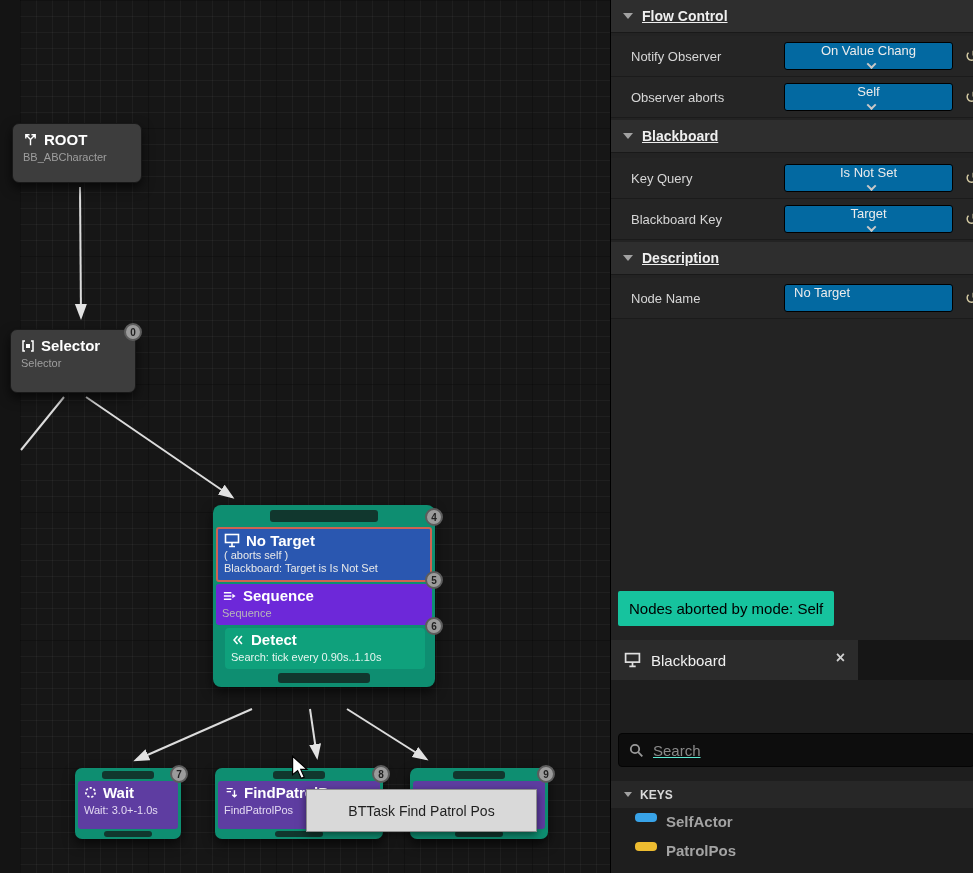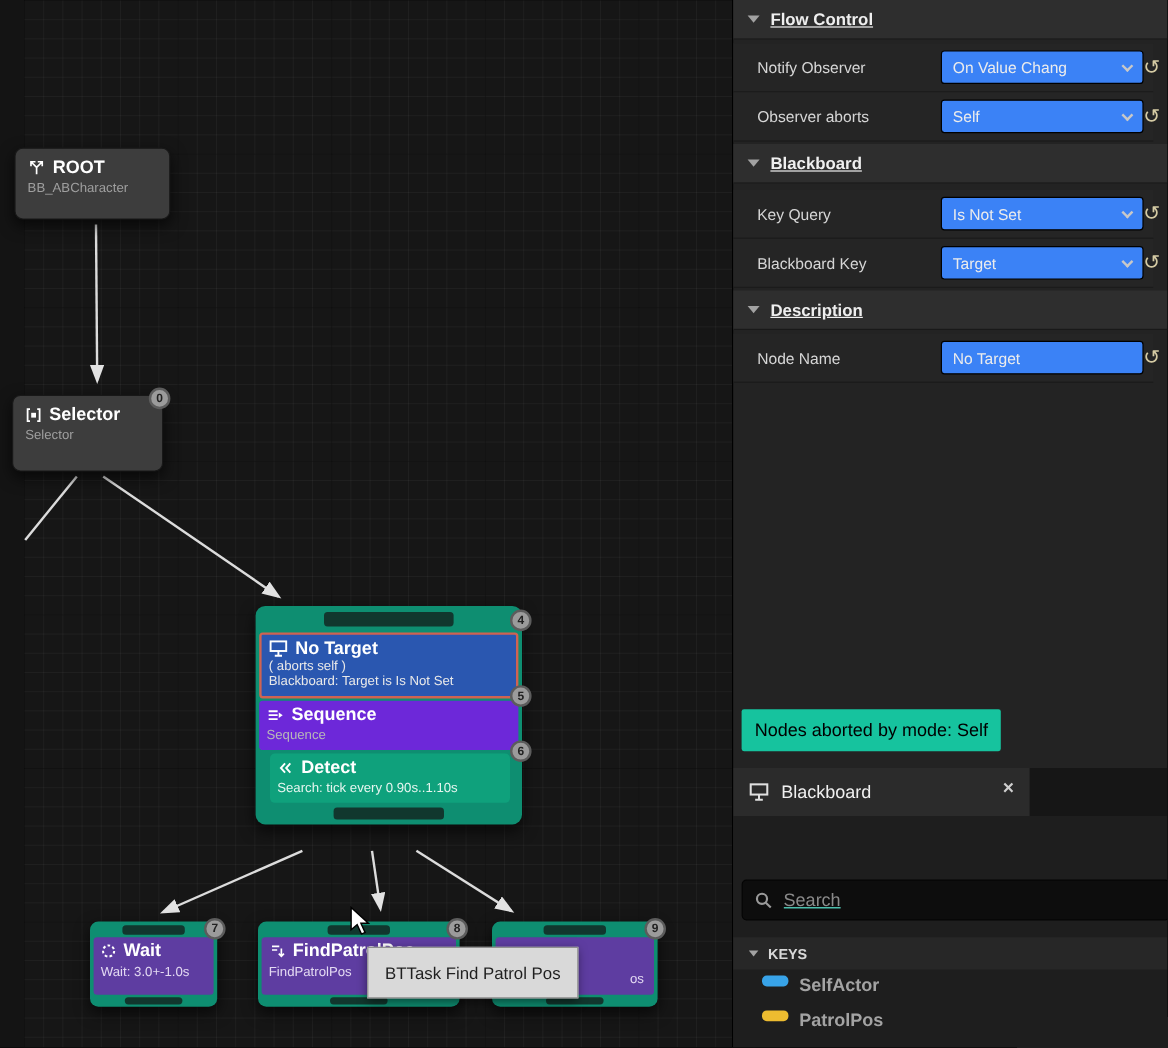--- a/index.html
+++ b/index.html
@@ -54,46 +54,46 @@
   .task .conn-bar.bottom { height:10px; }
   .task .conn-bar.bottom .notch { top:2px; height:6px; width:48px; }
   .task-body { position:relative; margin:0 3px; background:#5e3da1; border-radius:3px; padding:3px 6px 4px 6px; min-height:48px; }
   .task-body .node-sub { color:#e3d9f2; }
   #wait-node { left:55px; top:768px; width:106px; }
   #findpatrol-node { left:195px; top:768px; width:168px; }
   #third-node { left:390px; top:768px; width:138px; }
   .frag { position:absolute; left:112px; top:29px; font-size:11px; color:#e3d9f2; }
 
   .tooltip {
-    position:absolute; left:286px; top:789px; width:176px; height:43px; z-index:10;
+    position:absolute; left:286px; top:789px; width:231px; height:43px; z-index:10;
     background:#d9d9d9; border:1px solid #8f8f8f; color:#1f1f1f; font-size:14px;
     display:flex; align-items:center; justify-content:center; box-shadow:0 3px 8px rgba(0,0,0,.5);
   }
   .cursor { position:absolute; left:270px; top:755px; z-index:11; }
 
   .nicon { flex:0 0 auto; display:block; }
 
   
   .details { position:absolute; left:610px; top:0; width:363px; height:873px; background:#232323; border-left:1px solid #000; overflow:hidden; }
   .dhead {
     position:absolute; left:0; right:0; height:33px; background:#2e2e2e; border-bottom:1px solid #191919;
     display:flex; align-items:center; gap:9px; padding-left:12px;
     color:#efefef; font-weight:bold; font-size:14px; cursor:pointer;text-decoration:underline;
   }
   .tri { width:0; height:0; border-left:5px solid transparent; border-right:5px solid transparent; border-top:6px solid #a2a2a2; }
   .tri.sm { border-left-width:4px; border-right-width:4px; border-top-width:5px; }
   #h-flow { top:0; } #h-bb { top:120px; } #h-desc { top:242px; }
 
-  .prow { position:absolute; left:0; right:12px; height:41px; background:#252525; border-bottom:1px solid #1b1b1b; }
+  .prow { position:absolute; left:0; right:0; height:41px; background:#252525; border-bottom:1px solid #1b1b1b; }
   #r-notify { top:36px; } #r-aborts { top:77px;text-align:right; } #r-keyq { top:158px; } #r-bbkey { top:199px; } #r-nodename { top:278px; }
   .plabel { position:absolute; left:20px; top:0; height:100%; display:flex; align-items:center; color:#d6d6d6; font-size:13px; white-space:nowrap; }
   .pwidget {
     position:absolute; left:173px; top:6px; width:169px; height:28px;
-    background:#3b82f6; border:1px solid #000; border-radius:3px;
-    display:flex; align-items:center; color:#ececec; font-size:13px; padding:0 9px; overflow:hidden; white-space:nowrap;
+    background:#0369a1; border:1px solid #000; border-radius:3px;
+    display:flex; align-items:center; color:#ececec; font-size:13px; padding:0 9px; overflow:hidden; white-space:nowrap;flex-direction:column;
   }
   .dropdown { justify-content:space-between; cursor:pointer; }
   .chev { flex:0 0 auto; width:7px; height:7px; border-right:2px solid #c8c8c8; border-bottom:2px solid #c8c8c8; transform:rotate(45deg) translate(-1px,-1px); margin-left:6px; }
   .preset { position:absolute; right:-6px; top:50%; transform:translateY(-50%); color:#d5cba4; font-size:17px; cursor:pointer; line-height:1; }
   .ptext { border:none; outline:none; background:transparent; color:#ececec; font-size:13px; width:100%; font-family:"Liberation Sans",sans-serif; }
 
   .notice {
     position:absolute; left:7px; top:591px; height:35px; background:#16c39e; color:#000000;
     font-size:15px; display:inline-flex; align-items:center; padding:0 11px; border-radius:2px; white-space:nowrap;
   }

